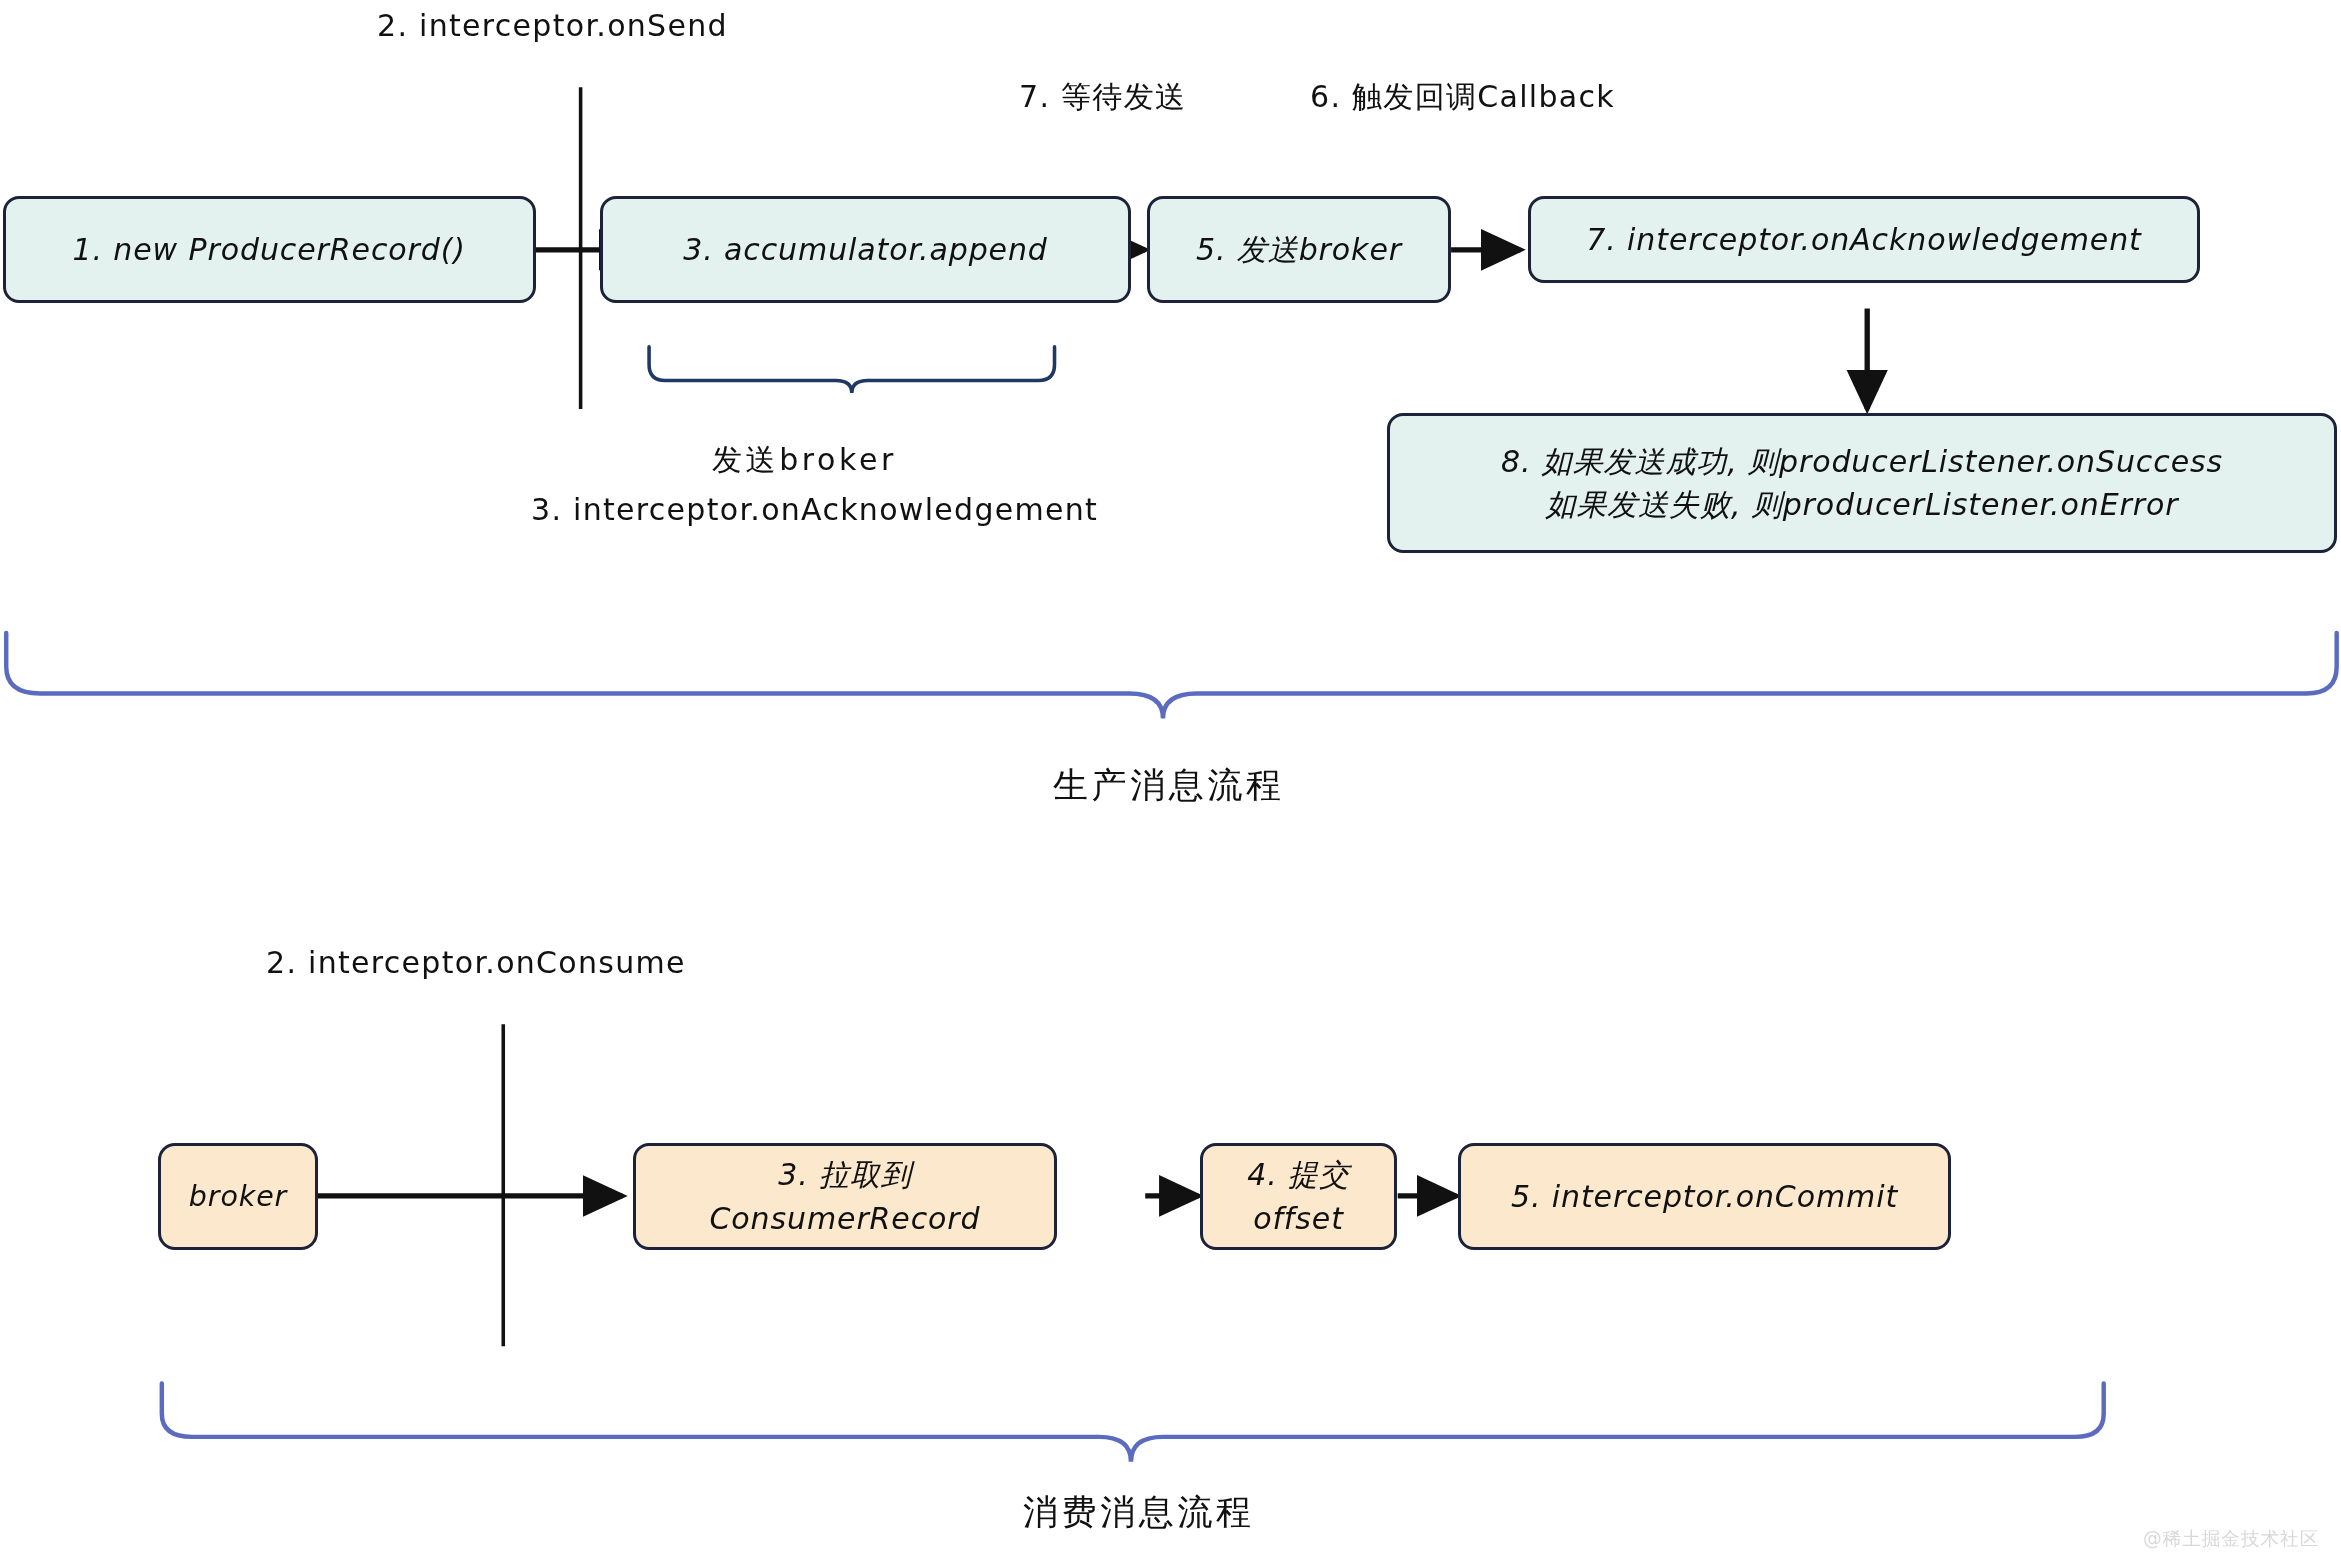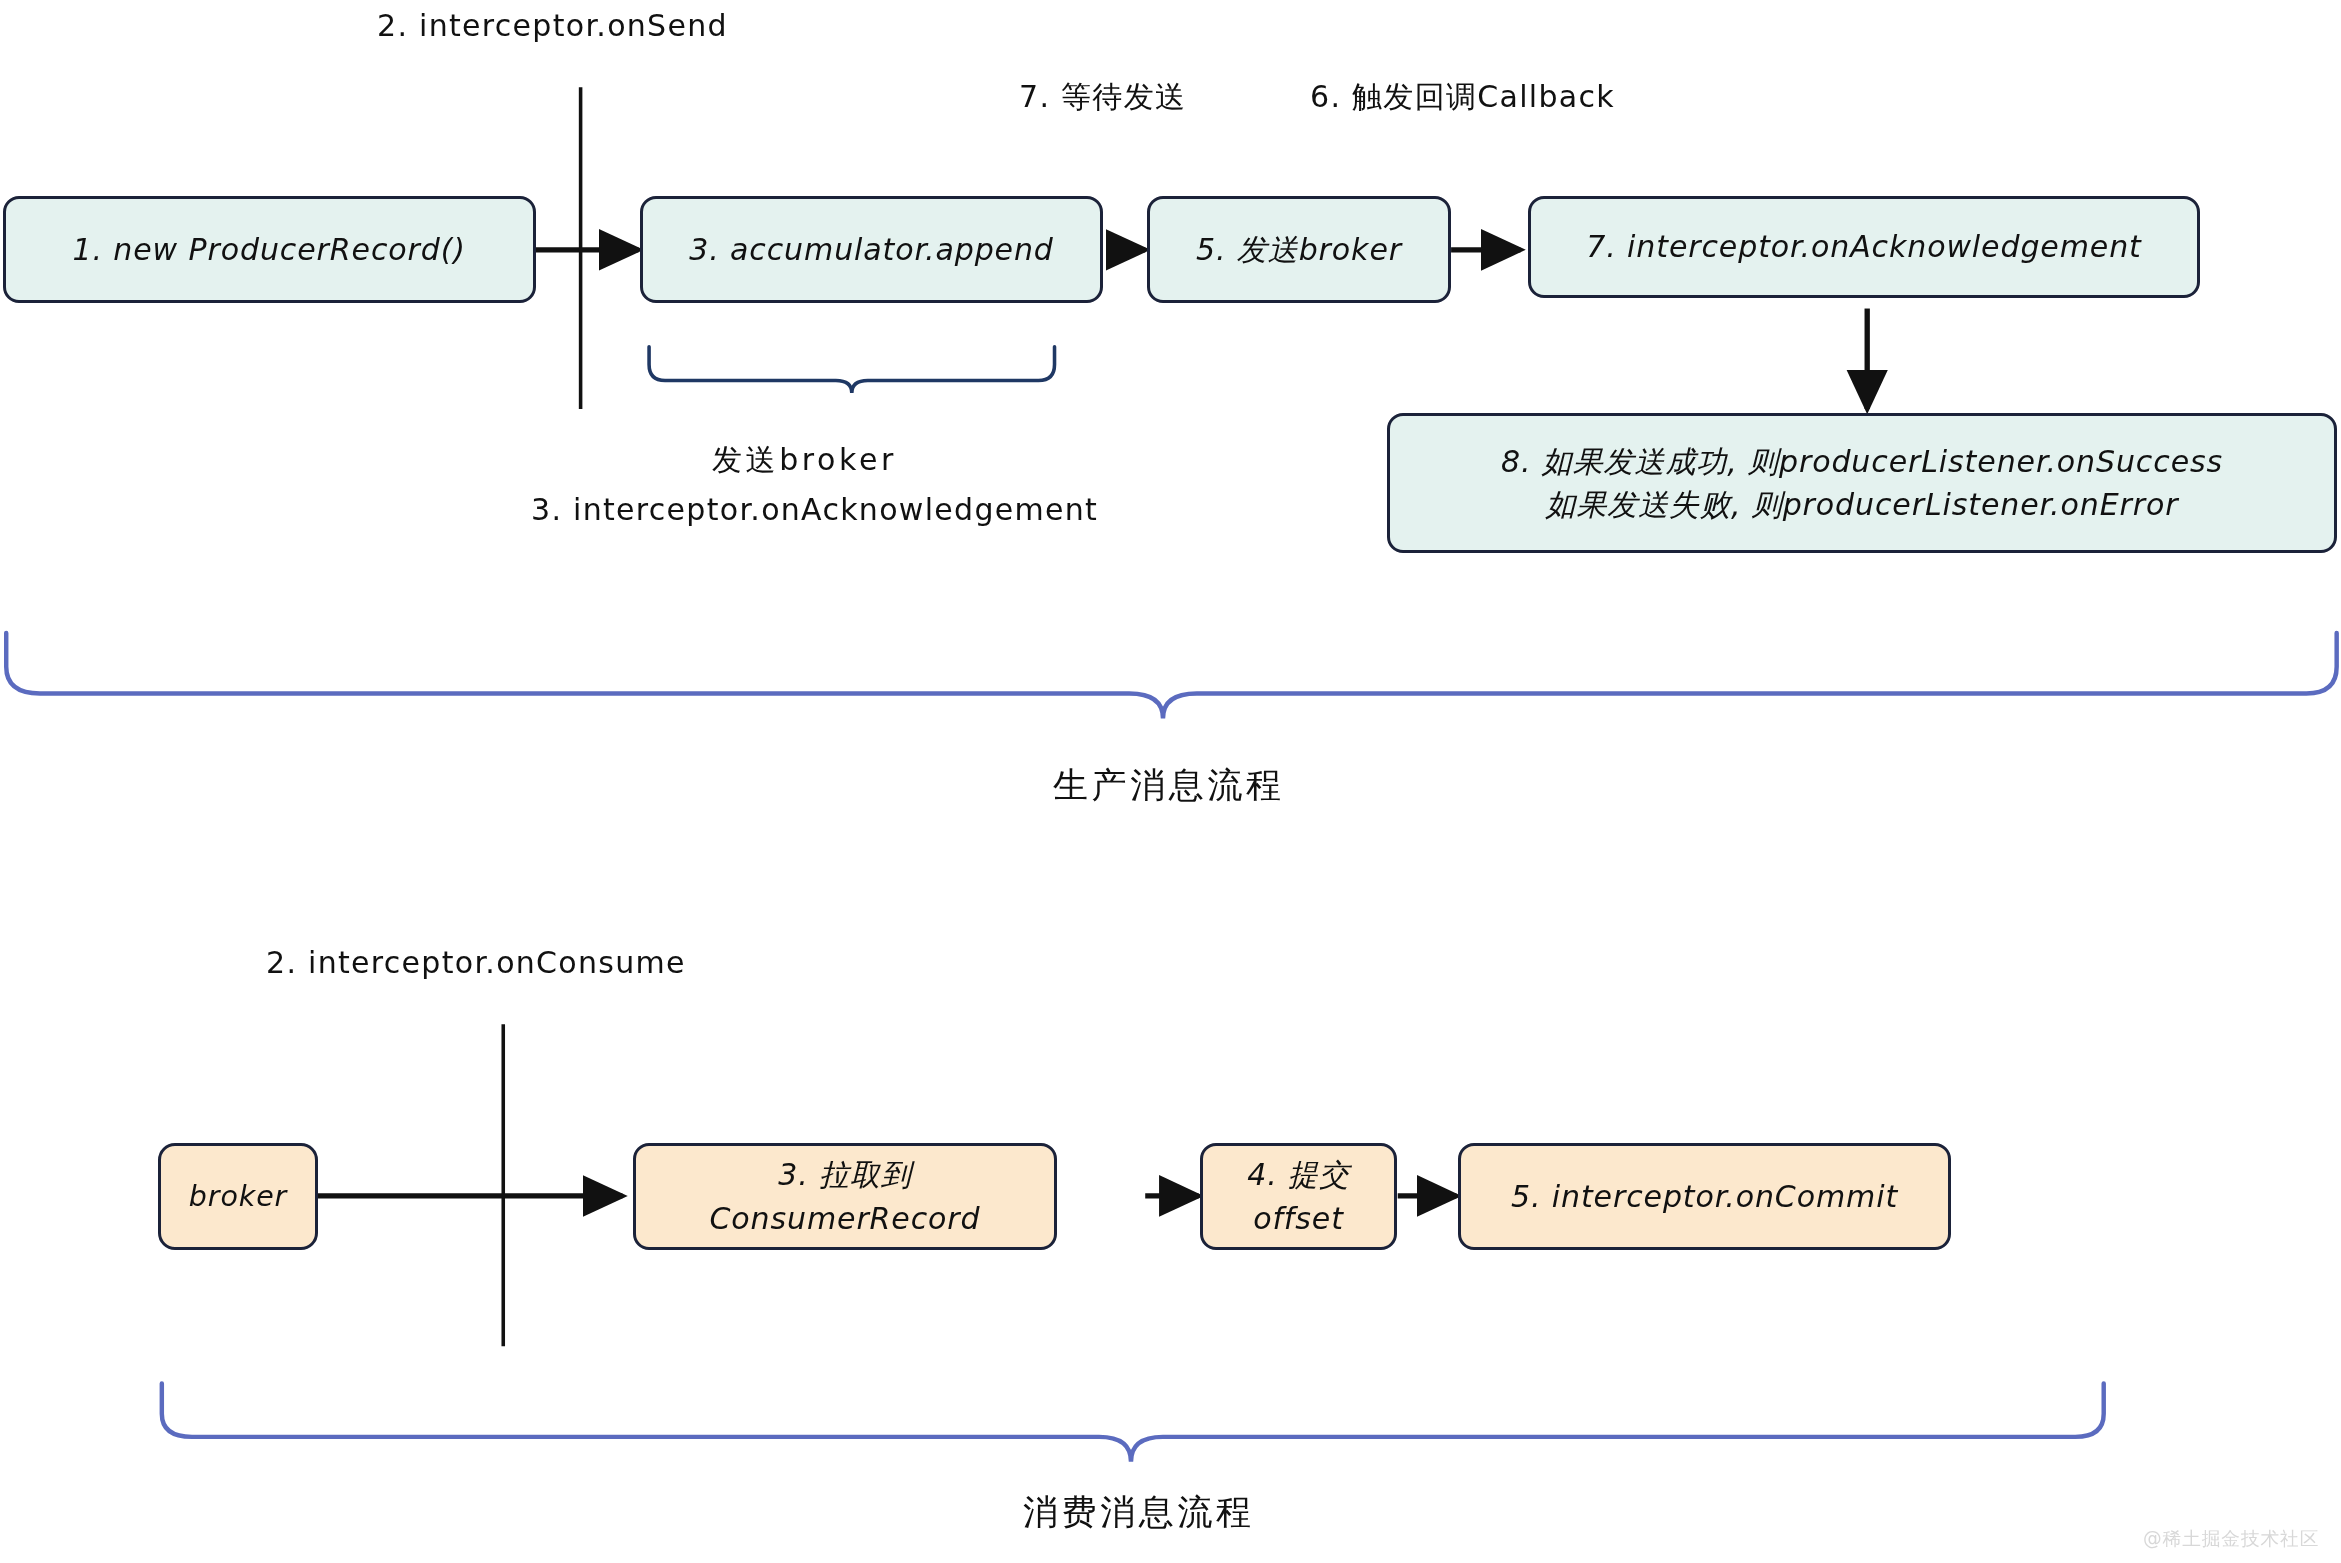--- a/index.html
+++ b/index.html
@@ -112,29 +112,29 @@
   <div class="freetext" style="left:377px; top:8px;">2. interceptor.onSend</div>
 
   <div class="freetext" style="left:1019px; top:77px;">7. 等待发送</div>
 
   <div class="freetext" style="left:1310px; top:77px;">6. 触发回调Callback</div>
 
   <div class="node mint" style="left:2.7px; top:196px; width:533px; height:107px;">
     <span class="node-text">1. new ProducerRecord()</span>
   </div>
 
-  <div class="node mint" style="left:640px; top:196px; width:463px; height:107px;text-align:center;">
+  <div class="node mint" style="left:600px; top:196px; width:531px; height:107px;text-align:center;">
     <span class="node-text">3. accumulator.append</span>
   </div>
 
   <div class="node mint" style="left:1147px; top:196px; width:304px; height:107px;">
     <span class="node-text">5. 发送broker</span>
   </div>
 
-  <div class="node mint" style="left:1528px; top:196px; width:672px; height:102px;">
+  <div class="node mint" style="left:1528px; top:196px; width:672px; height:87px;">
     <span class="node-text">7. interceptor.onAcknowledgement</span>
   </div>
 
   <div class="node mint" style="left:1387px; top:413px; width:950px; height:140px;">
     <span class="node-text">8. 如果发送成功, 则producerListener.onSuccess
 如果发送失败, 则producerListener.onError</span>
   </div>
 
   <div class="freetext" style="left:712px; top:440px; letter-spacing:3.6px;">发送broker</div>
 

